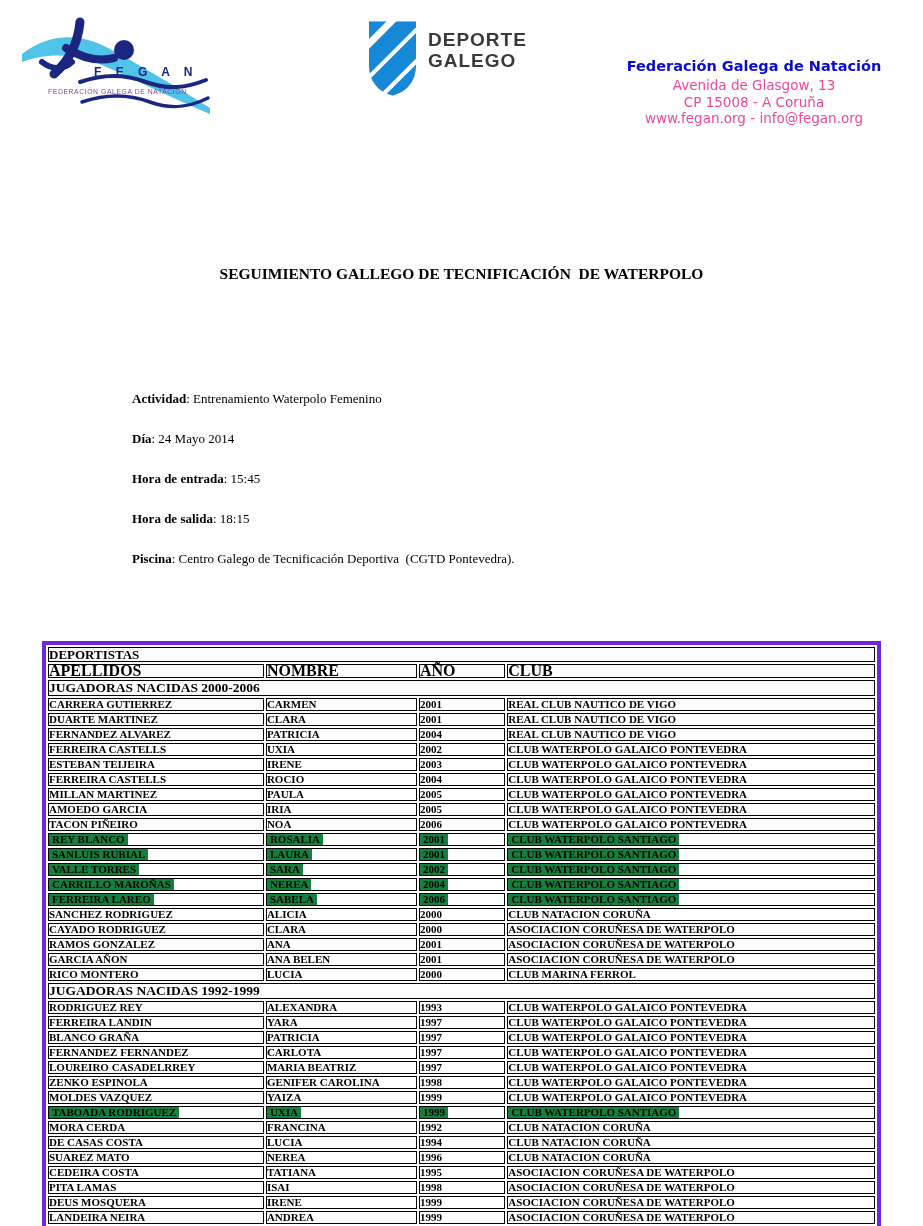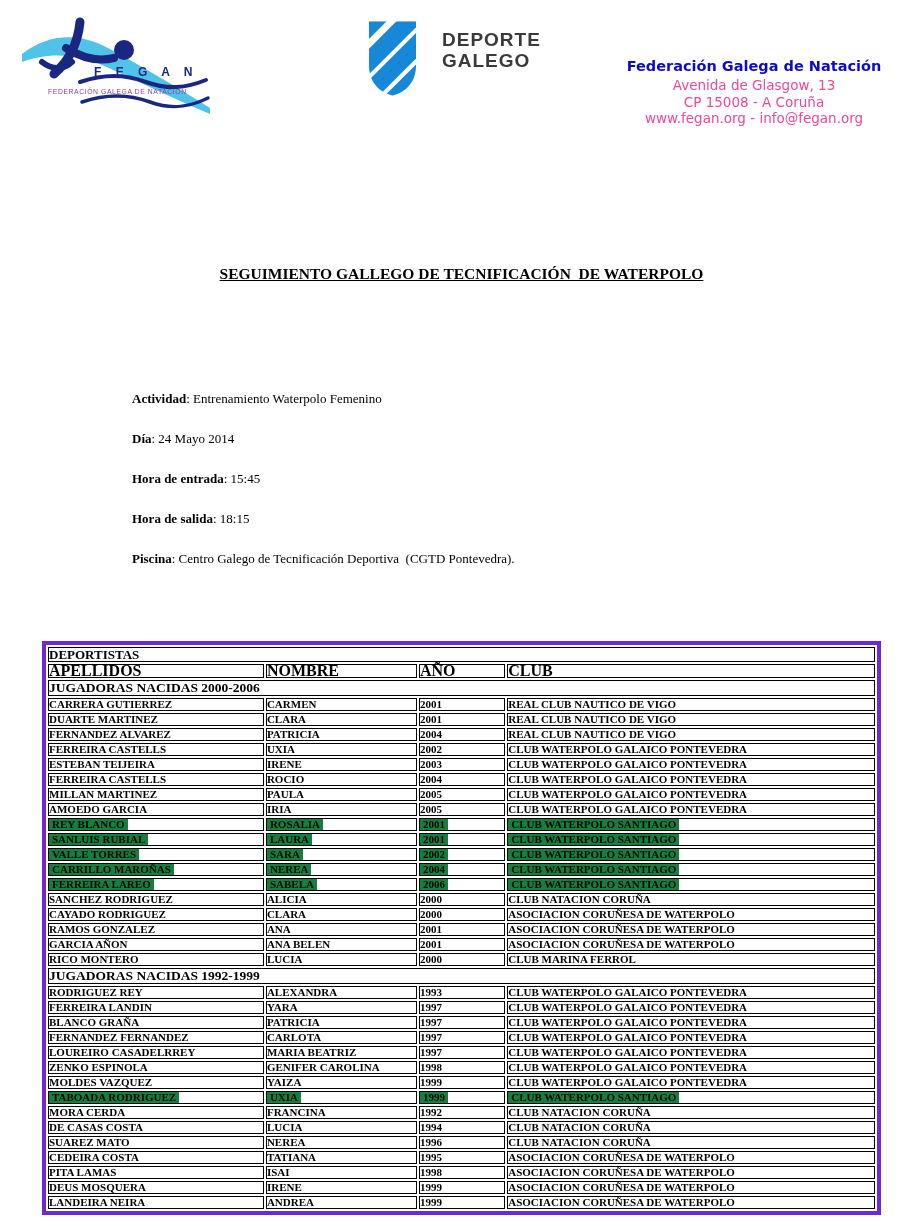--- a/index.html
+++ b/index.html
@@ -5,40 +5,40 @@
   * { margin:0; padding:0; box-sizing:border-box; }
   html,body { background:#ffffff; }
   .page {
     position:relative; width:923px; height:1226px; margin:0 auto;
     background:#ffffff; color:#000;
     font-family:"Liberation Serif", serif; overflow:hidden;
   }
 
   
   .fegan-logo { position:absolute; left:20px; top:10px; width:195px; height:108px;text-align:right; }
-  .deporte-logo { position:absolute; left:368px; top:20px; display:flex; gap:25px; }
+  .deporte-logo { position:absolute; left:368px; top:20px; display:flex; gap:11px; }
   .dg-shield { width:49px; height:77px; }
   .dg-text {
     font-family:"Liberation Sans", sans-serif; font-weight:bold;
     color:#3a3a3a; font-size:19px; line-height:21px; letter-spacing:1px; margin-top:9px;
   }
   .contact {
     position:absolute; top:58px; right:14px; width:310px; text-align:center;
     font-family:"DejaVu Sans", sans-serif;
   }
   .contact-org { font-weight:bold; font-size:14.5px; color:#0b0bce; margin-bottom:3px; }
   .contact-line { font-size:13.5px; color:#ec4899; line-height:16.5px; }
 
   
   .doc-title {
     position:absolute; left:0; width:100%; text-align:center;
     font-weight:bold; font-size:15.5px; white-space:pre;
   }
   .doc-title.t1 { top:224px; }
-  .doc-title.t2 { top:265px;text-decoration:underline; }
+  .doc-title.t2 { top:265px; }
 
   
   .details { position:absolute; left:132px; top:390px; font-size:13px;font-family:Liberation Serif, serif; }
   .detail-line { line-height:18px; margin-bottom:22px; white-space:pre-wrap; }
   .detail-label { font-weight:bold; }
 
   
   table.roster {
     position:absolute; left:42px; top:641px; width:839px;
     border-collapse:separate; border-spacing:2px;
@@ -176,20 +176,26 @@
           <td><span>2005</span></td>
           <td><span>CLUB WATERPOLO GALAICO PONTEVEDRA</span></td>
         </tr>
         <tr>
           <td><span>AMOEDO GARCIA</span></td>
           <td><span>IRIA</span></td>
           <td><span>2005</span></td>
           <td><span>CLUB WATERPOLO GALAICO PONTEVEDRA</span></td>
         </tr>
         <tr>
+          <td><span>TACON PIÑEIRO</span></td>
+          <td><span>NOA</span></td>
+          <td><span>2006</span></td>
+          <td><span>CLUB WATERPOLO GALAICO PONTEVEDRA</span></td>
+        </tr>
+        <tr>
           <td><span class="hl">REY BLANCO</span></td>
           <td><span class="hl">ROSALIA</span></td>
           <td><span class="hl">2001</span></td>
           <td><span class="hl">CLUB WATERPOLO SANTIAGO</span></td>
         </tr>
         <tr>
           <td><span class="hl">SANLUIS RUBIAL</span></td>
           <td><span class="hl">LAURA</span></td>
           <td><span class="hl">2001</span></td>
           <td><span class="hl">CLUB WATERPOLO SANTIAGO</span></td>

